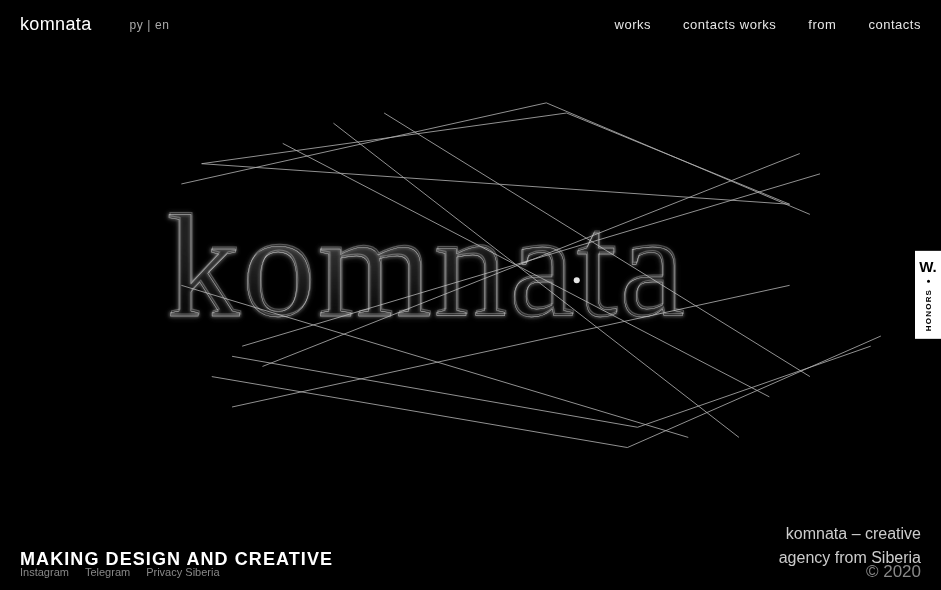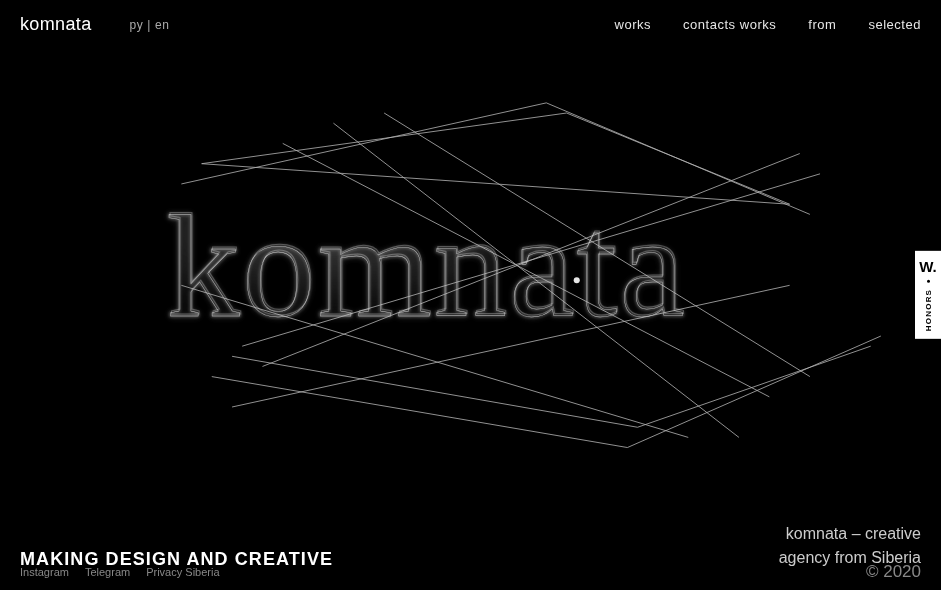--- a/index.html
+++ b/index.html
@@ -202,21 +202,21 @@
 
 <header>
   <div class="header-left">
     <span class="logo">komnata</span>
     <span class="lang-switcher">ру | en</span>
   </div>
   <nav>
     <a>works</a>
     <a>contacts works</a>
     <a>from</a>
-    <a>selected</a>
+    <a>contacts</a>
   </nav>
 </header>
 
 <div class="hero">
   <div class="komnata-visual">
     <svg class="komnata-svg" viewBox="0 0 800 350" xmlns="http://www.w3.org/2000/svg">
       <defs>
         <radialGradient id="glow" cx="50%" cy="50%" r="50%">
           <stop offset="0%" stop-color="#ffffff" stop-opacity="0.9"></stop>
           <stop offset="40%" stop-color="#cccccc" stop-opacity="0.6"></stop>

